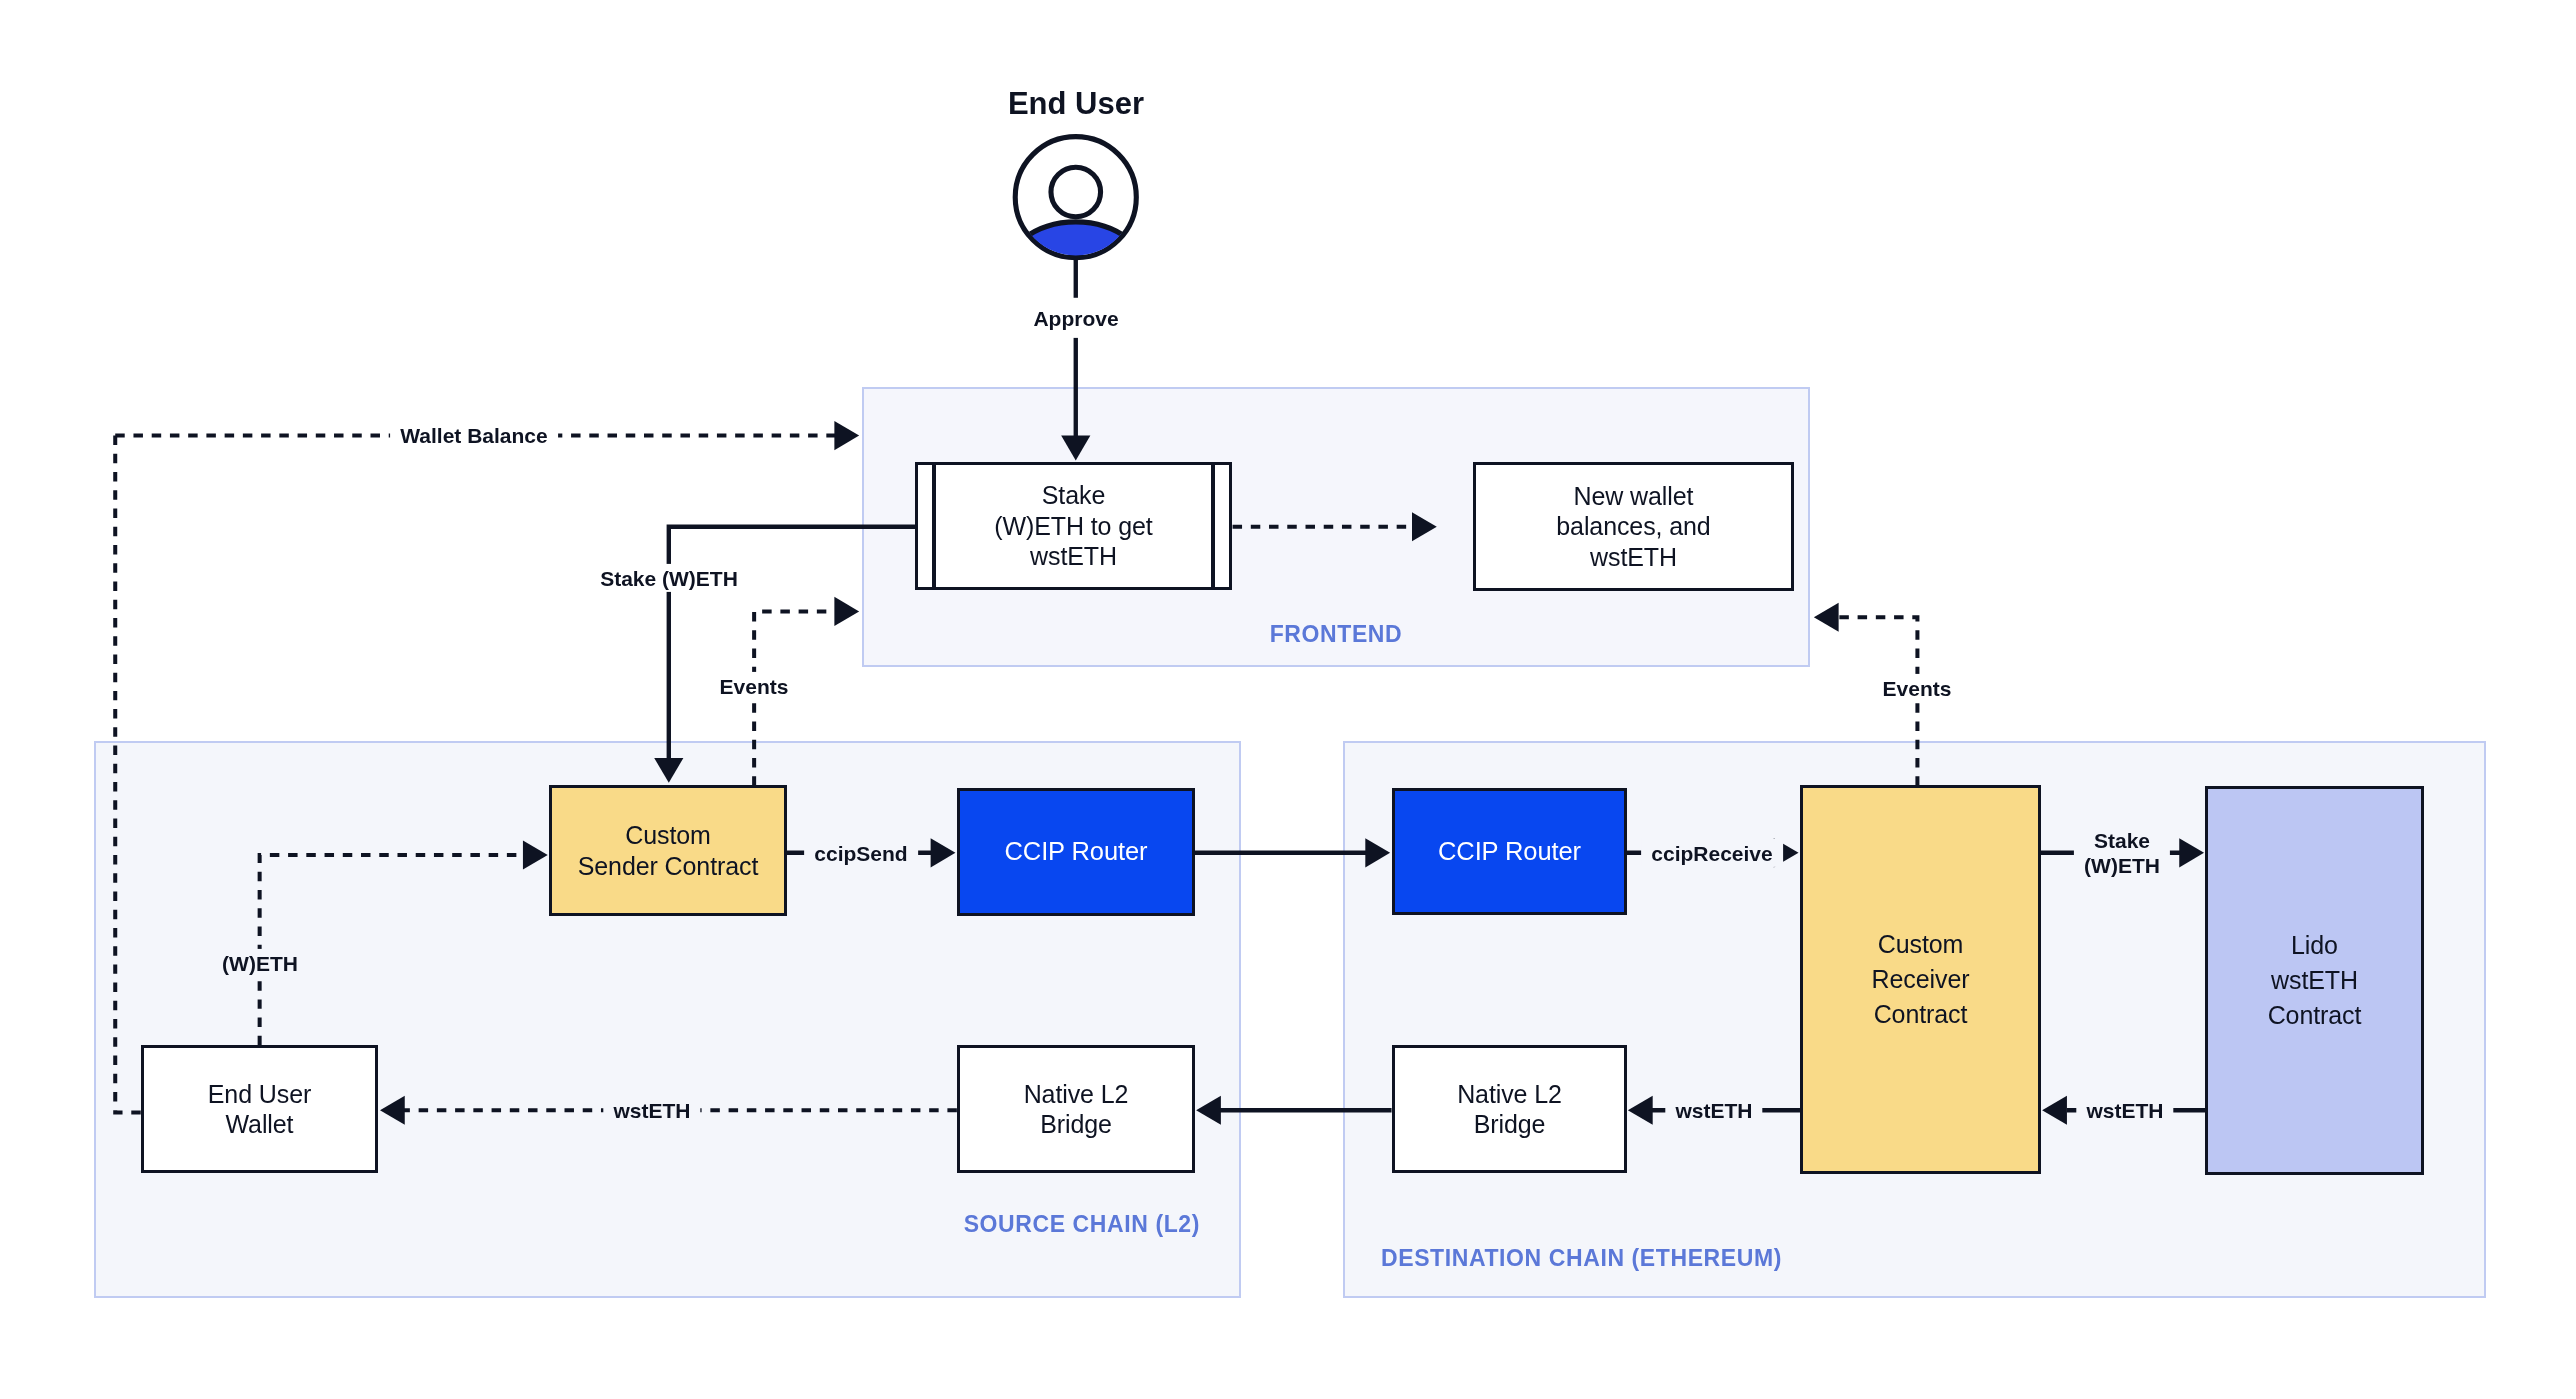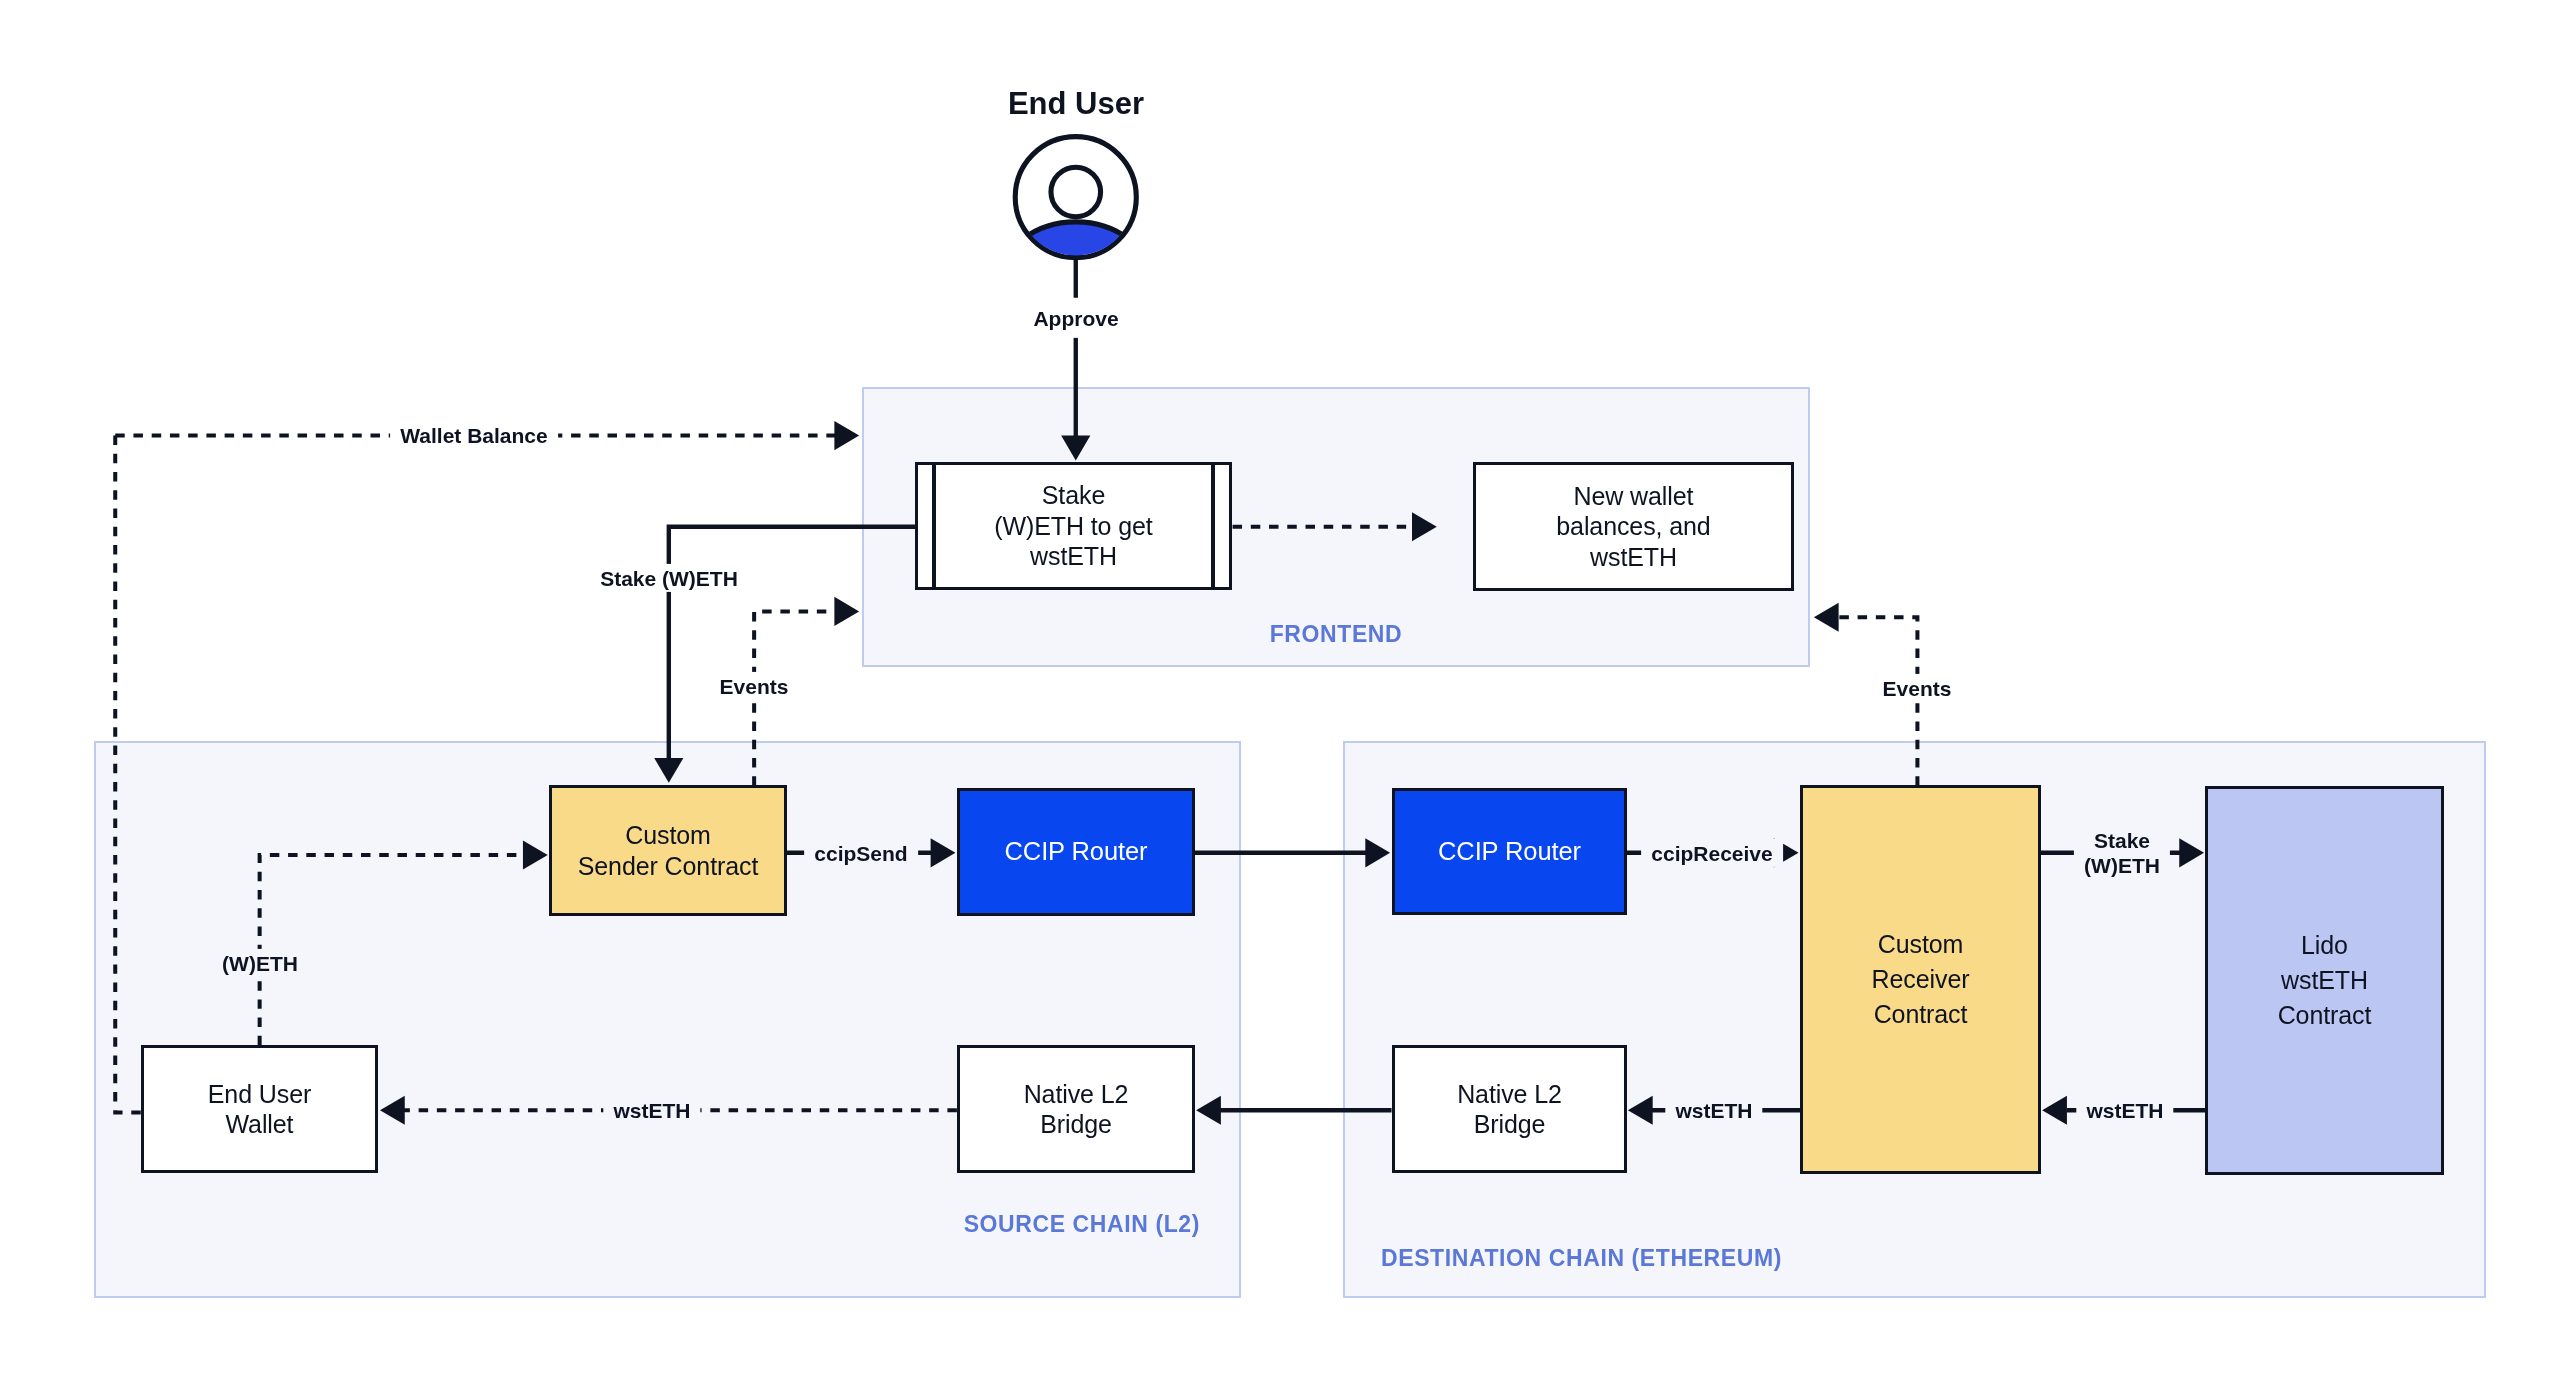--- a/index.html
+++ b/index.html
@@ -138,21 +138,21 @@
   <div class="node blue" style="left:957px;top:788px;width:238px;height:128px;">CCIP Router</div>
   <div class="node" style="left:141px;top:1045px;width:237px;height:128px;">End User
 Wallet</div>
   <div class="node" style="left:957px;top:1045px;width:238px;height:128px;">Native L2
 Bridge</div>
 
   <div class="node blue" style="left:1392px;top:788px;width:235px;height:127px;">CCIP Router</div>
   <div class="node yellow tall" style="left:1800px;top:785px;width:241px;height:389px;">Custom
 Receiver
 Contract</div>
-  <div class="node lavender tall" style="left:2205px;top:786px;width:239px;height:389px;">Lido
+  <div class="node lavender tall" style="left:2205px;top:786px;width:219px;height:389px;">Lido
 wstETH
 Contract</div>
   <div class="node" style="left:1392px;top:1045px;width:235px;height:128px;">Native L2
 Bridge</div>
 
   <div class="edge-label no-bg" style="left:1076px;top:318px;">Approve</div>
   <div class="edge-label on-white" style="left:474px;top:435px;">Wallet Balance</div>
   <div class="edge-label on-white" style="left:669px;top:578px;">Stake (W)ETH</div>
   <div class="edge-label on-white" style="left:754px;top:686px;">Events</div>
   <div class="edge-label on-white" style="left:1917px;top:688px;">Events</div>

